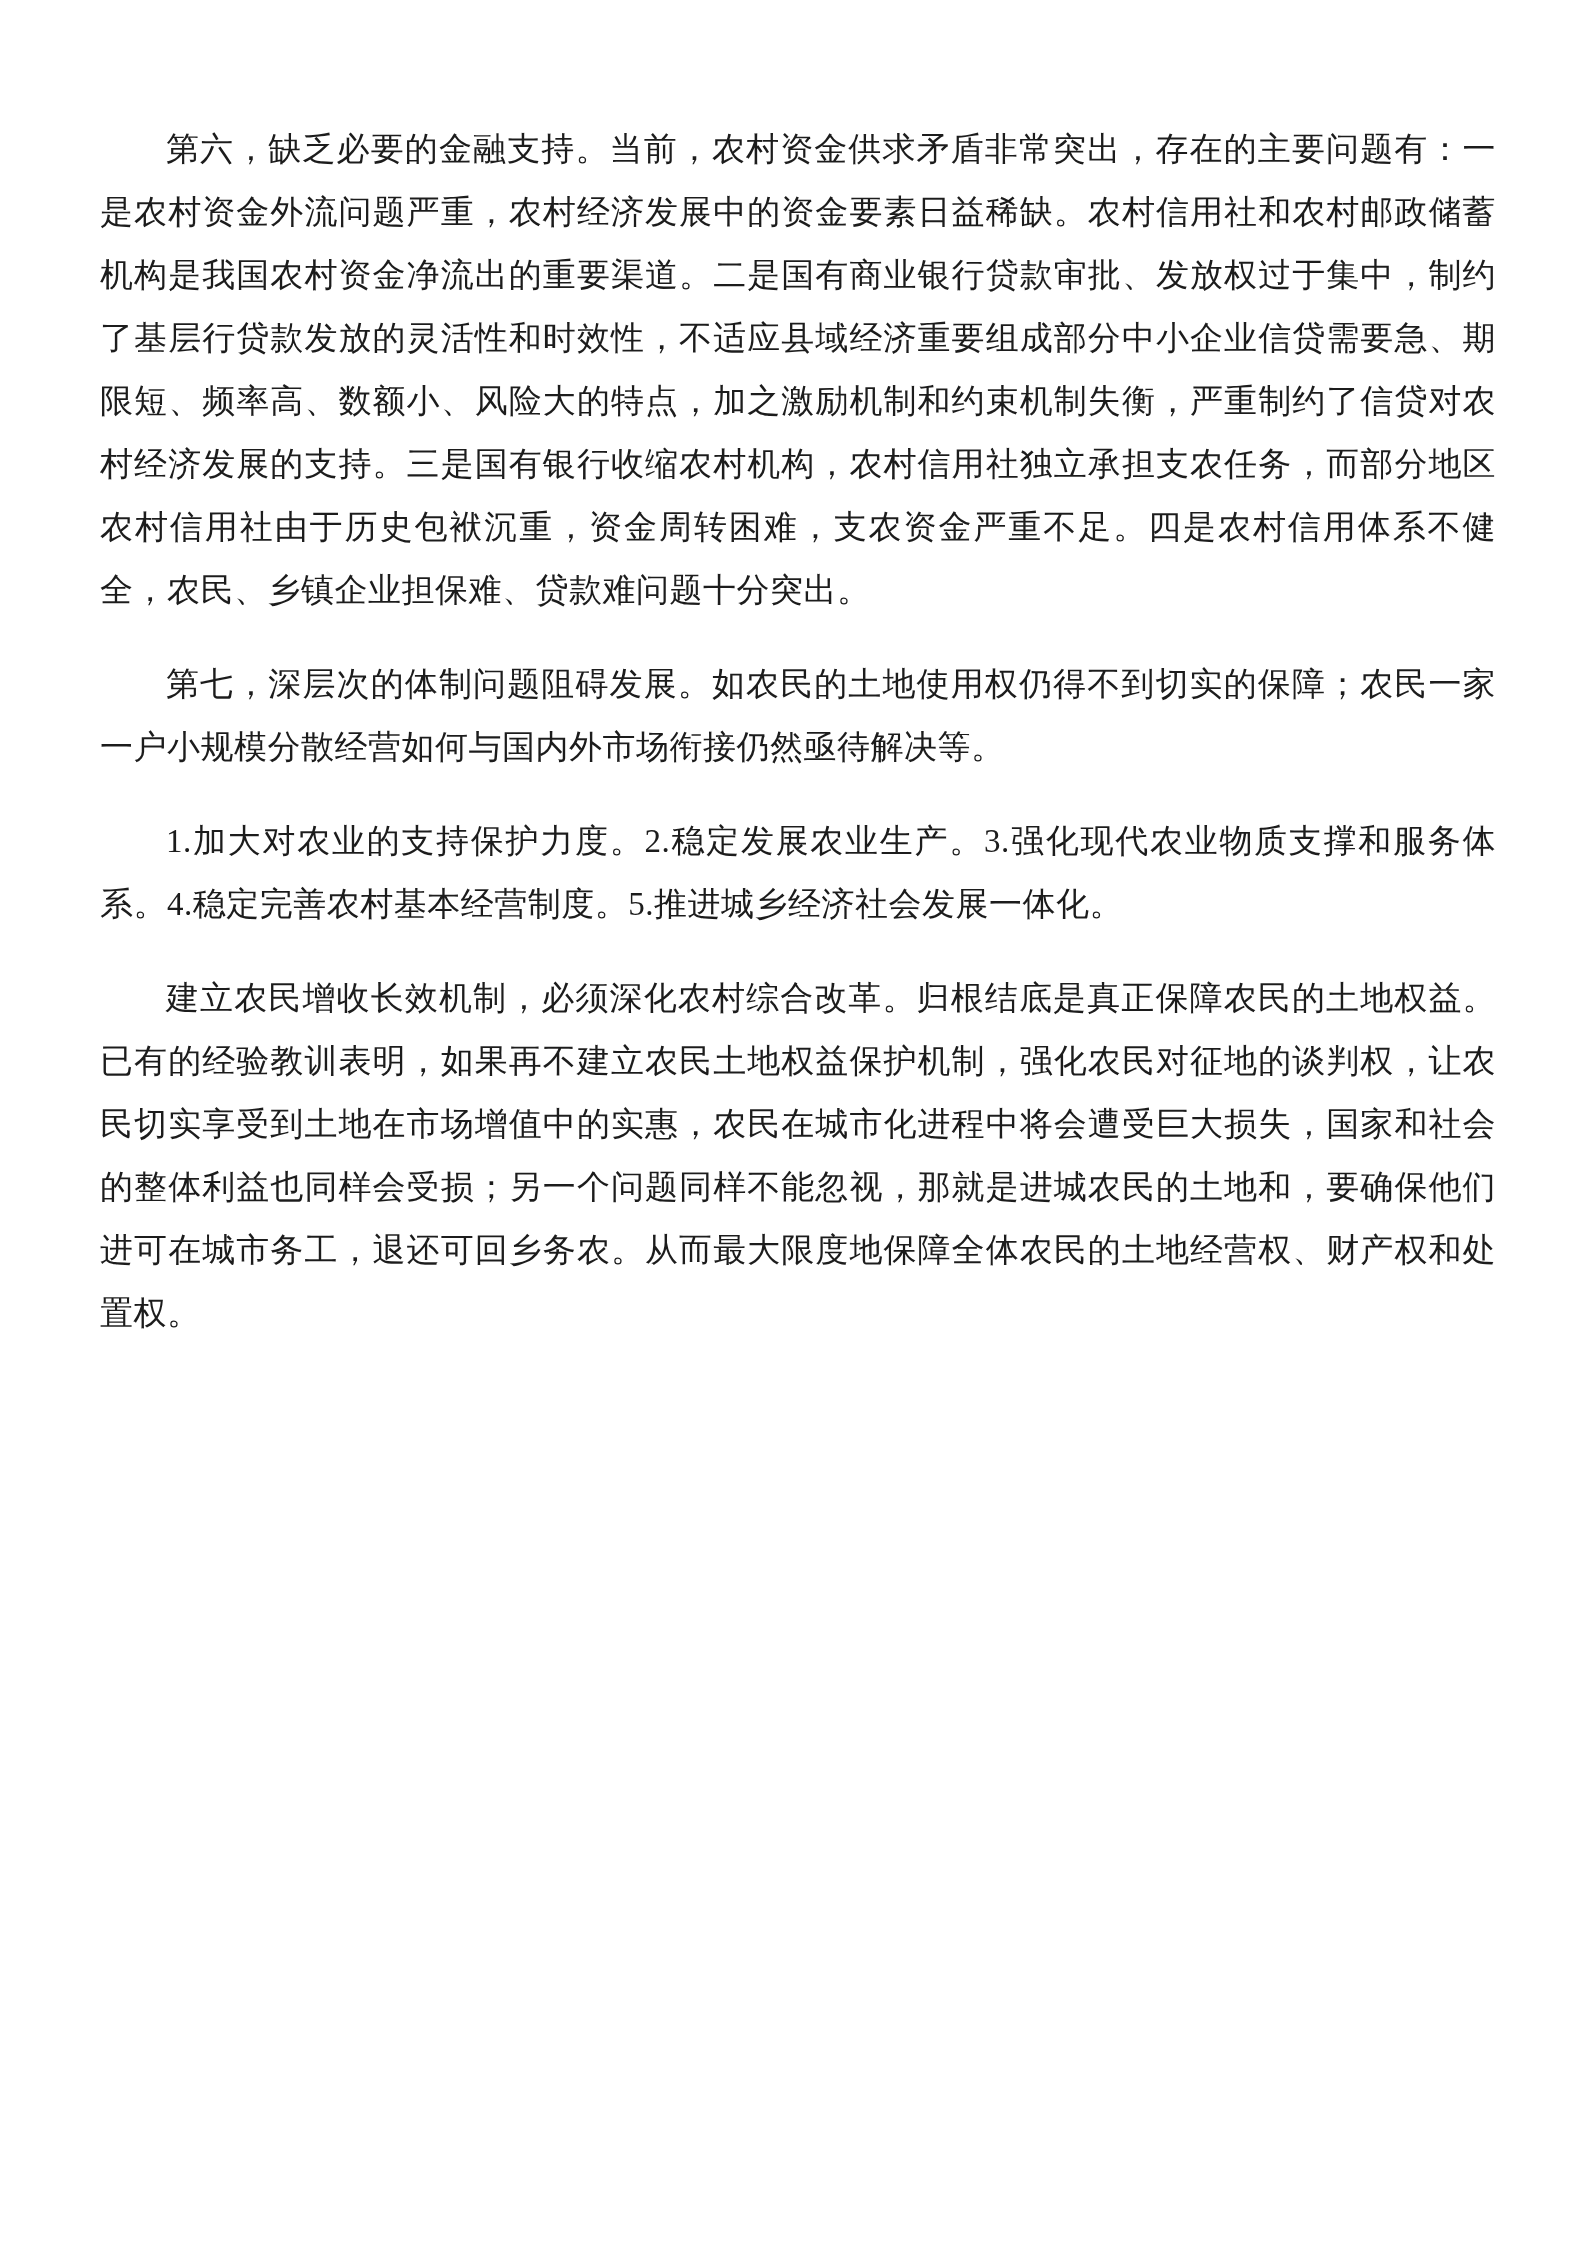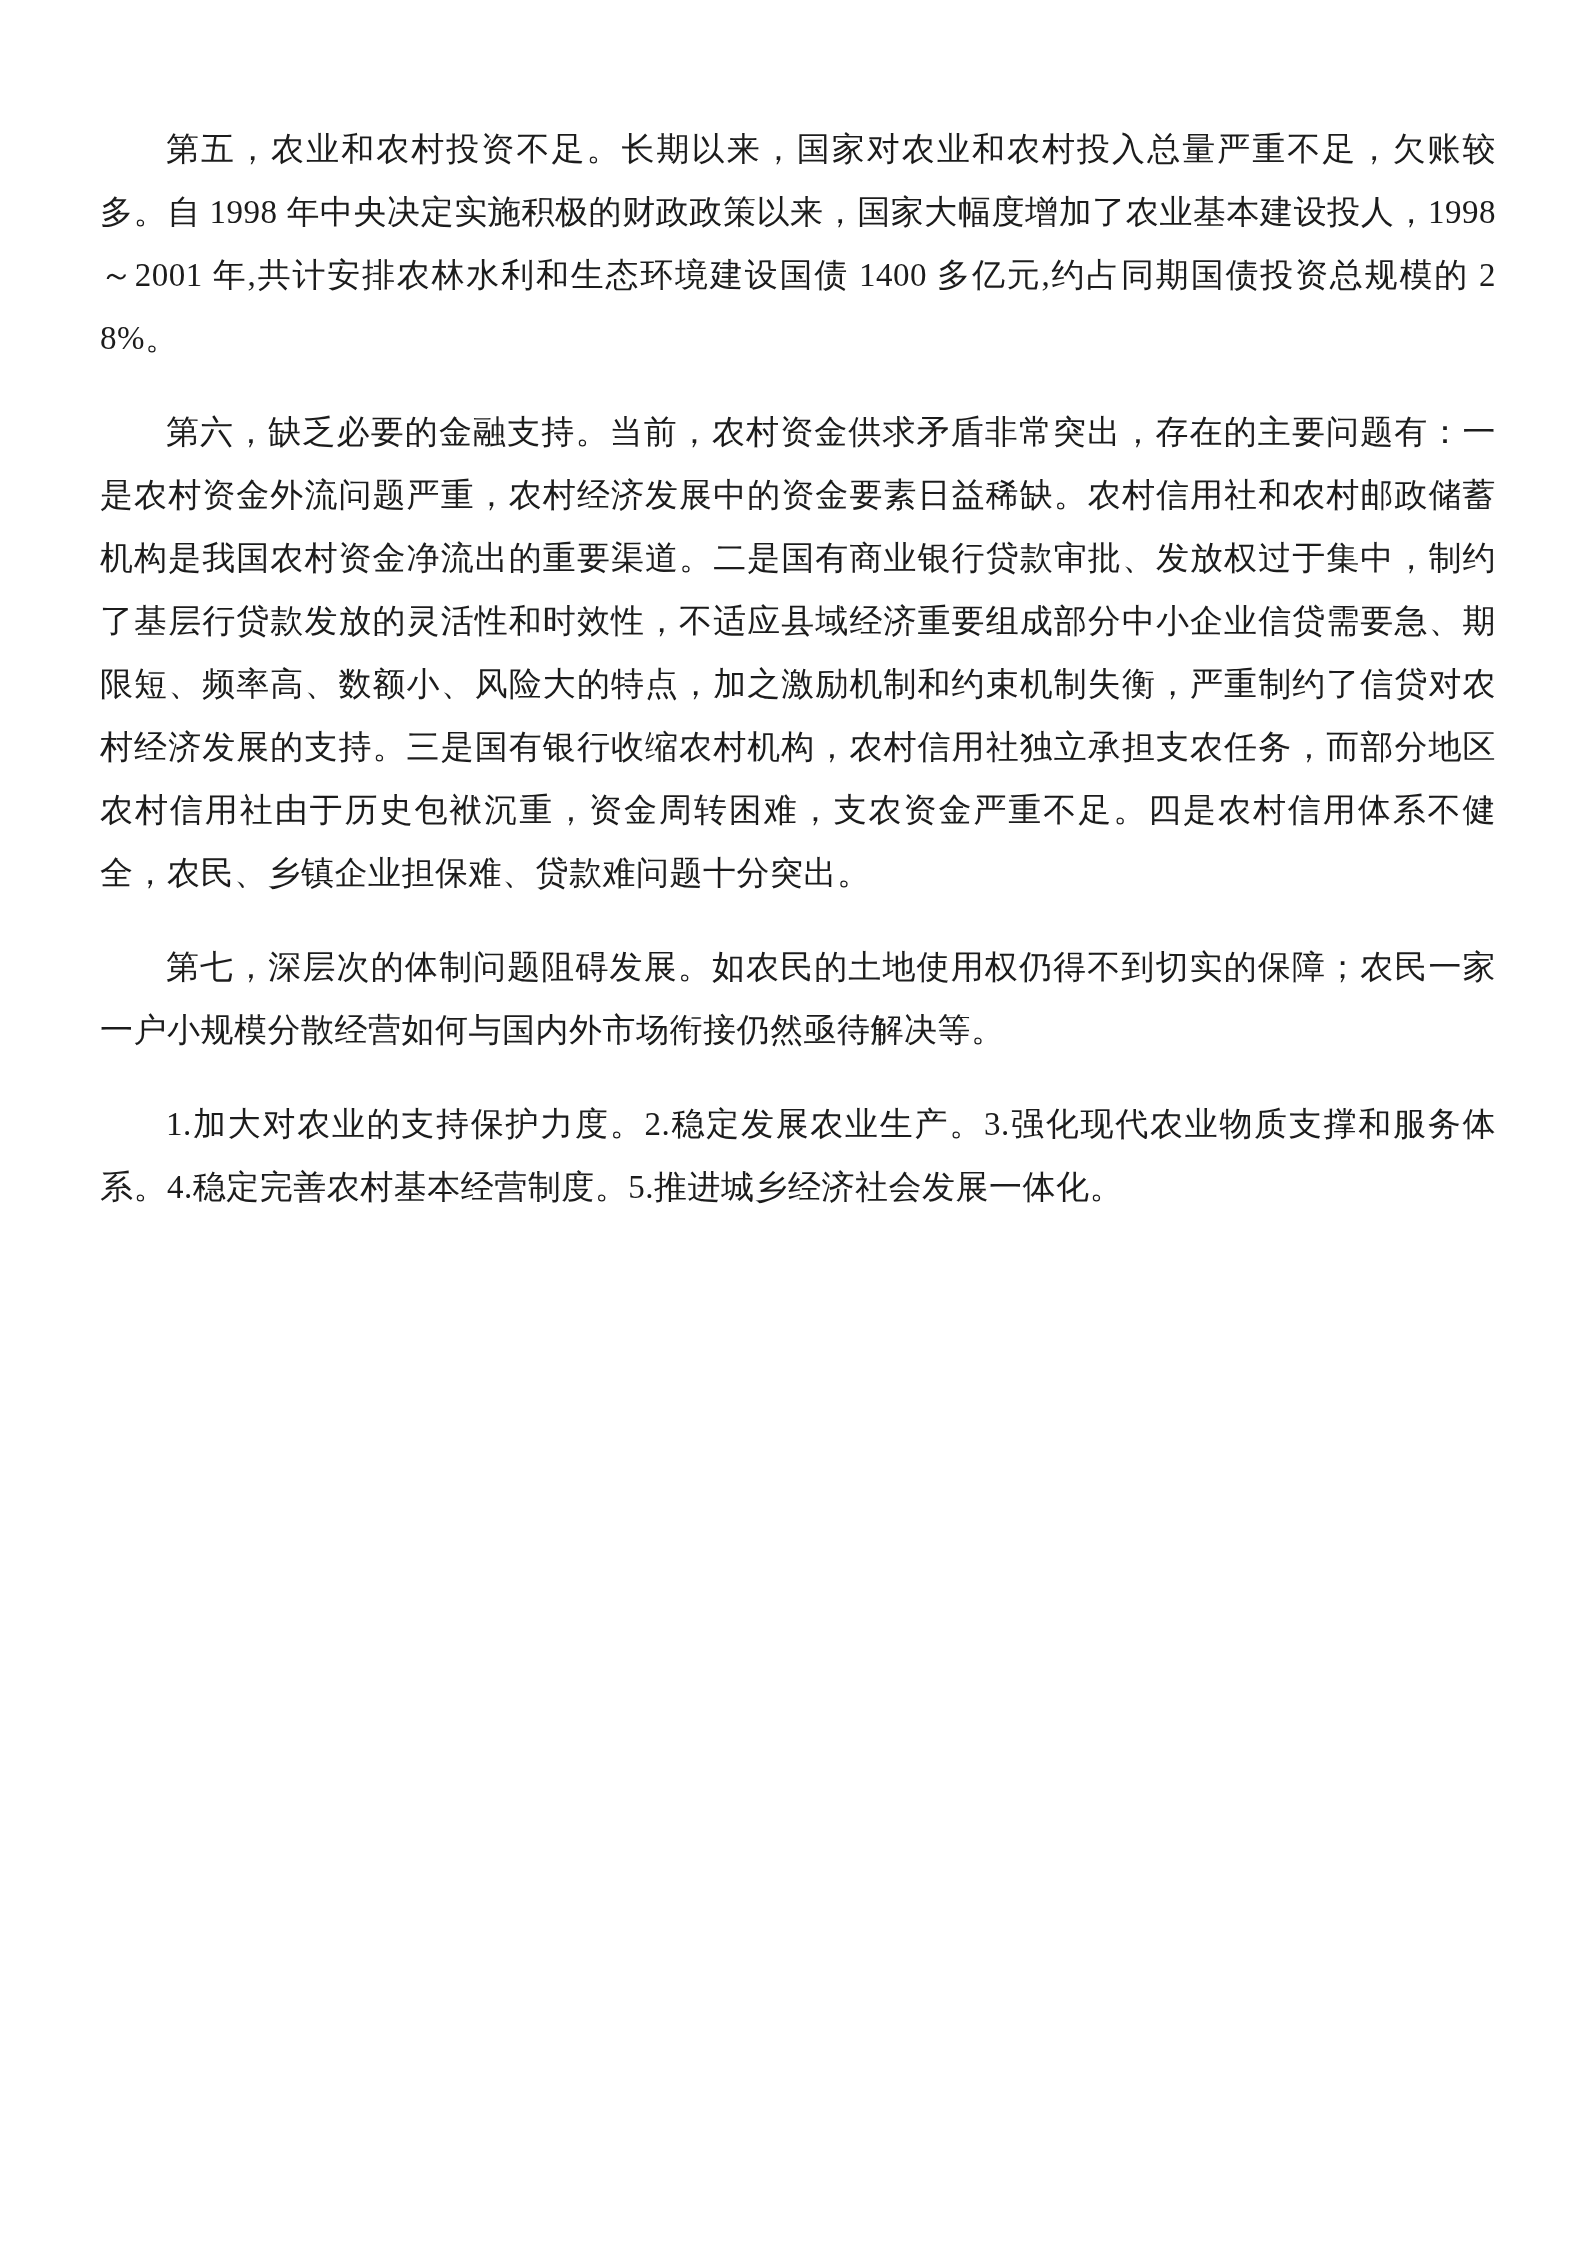--- a/index.html
+++ b/index.html
@@ -41,24 +41,24 @@
     text-indent: 0;
     color: #111111;
     letter-spacing: 1px;
   }
 </style>
 </head>
 <body>
 
 <div class="page">
 
-  <p class="para">第五，农业和农村投资不足。长期以来，国家对农业和农村投入总量严重不足，欠账较多。自 1998 年中央决定实施积极的财政政策以来，国家大幅度增加了农业基本建设投人，1998～2001 年,共计安排农林水利和生态环境建设国债 1400 多亿元,约占同期国债投资总规模的 28%。</p>
 
   <p class="para">第六，缺乏必要的金融支持。当前，农村资金供求矛盾非常突出，存在的主要问题有：一是农村资金外流问题严重，农村经济发展中的资金要素日益稀缺。农村信用社和农村邮政储蓄机构是我国农村资金净流出的重要渠道。二是国有商业银行贷款审批、发放权过于集中，制约了基层行贷款发放的灵活性和时效性，不适应县域经济重要组成部分中小企业信贷需要急、期限短、频率高、数额小、风险大的特点，加之激励机制和约束机制失衡，严重制约了信贷对农村经济发展的支持。三是国有银行收缩农村机构，农村信用社独立承担支农任务，而部分地区农村信用社由于历史包袱沉重，资金周转困难，支农资金严重不足。四是农村信用体系不健全，农民、乡镇企业担保难、贷款难问题十分突出。</p>
 
   <p class="para">第七，深层次的体制问题阻碍发展。如农民的土地使用权仍得不到切实的保障；农民一家一户小规模分散经营如何与国内外市场衔接仍然亟待解决等。</p>
 
 
   <p class="para">1.加大对农业的支持保护力度。2.稳定发展农业生产。3.强化现代农业物质支撑和服务体系。4.稳定完善农村基本经营制度。5.推进城乡经济社会发展一体化。</p>
 
+  <p class="para">建立农民增收长效机制，必须深化农村综合改革。归根结底是真正保障农民的土地权益。已有的经验教训表明，如果再不建立农民土地权益保护机制，强化农民对征地的谈判权，让农民切实享受到土地在市场增值中的实惠，农民在城市化进程中将会遭受巨大损失，国家和社会的整体利益也同样会受损；另一个问题同样不能忽视，那就是进城农民的土地和，要确保他们进可在城市务工，退还可回乡务农。从而最大限度地保障全体农民的土地经营权、财产权和处置权。</p>
 
 
 </div>
 
 </body></html>

